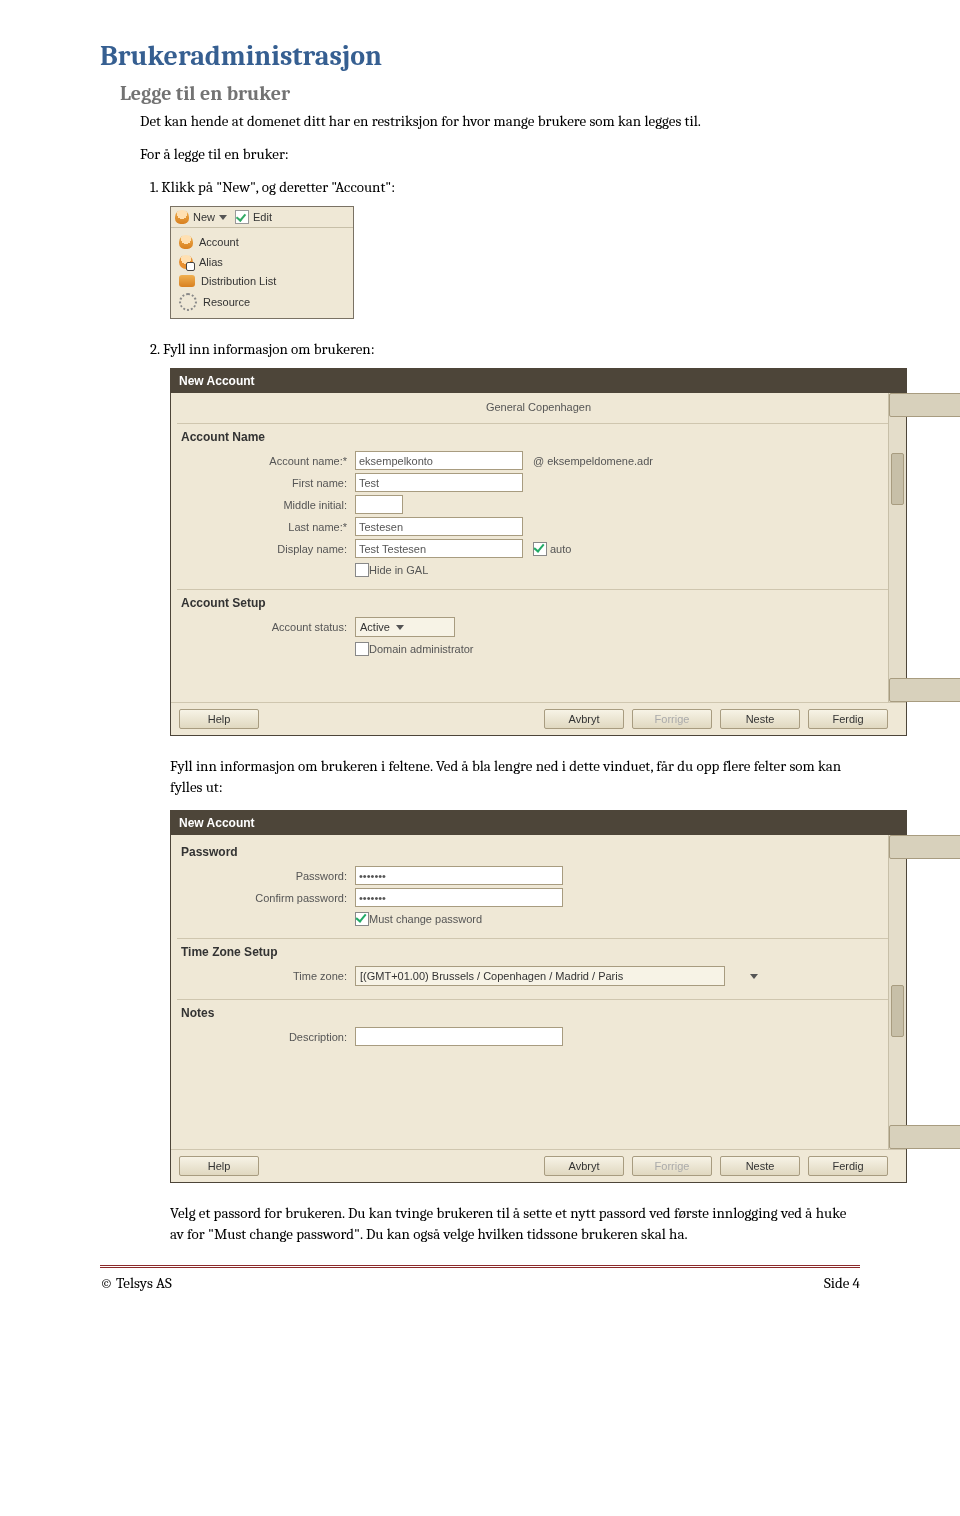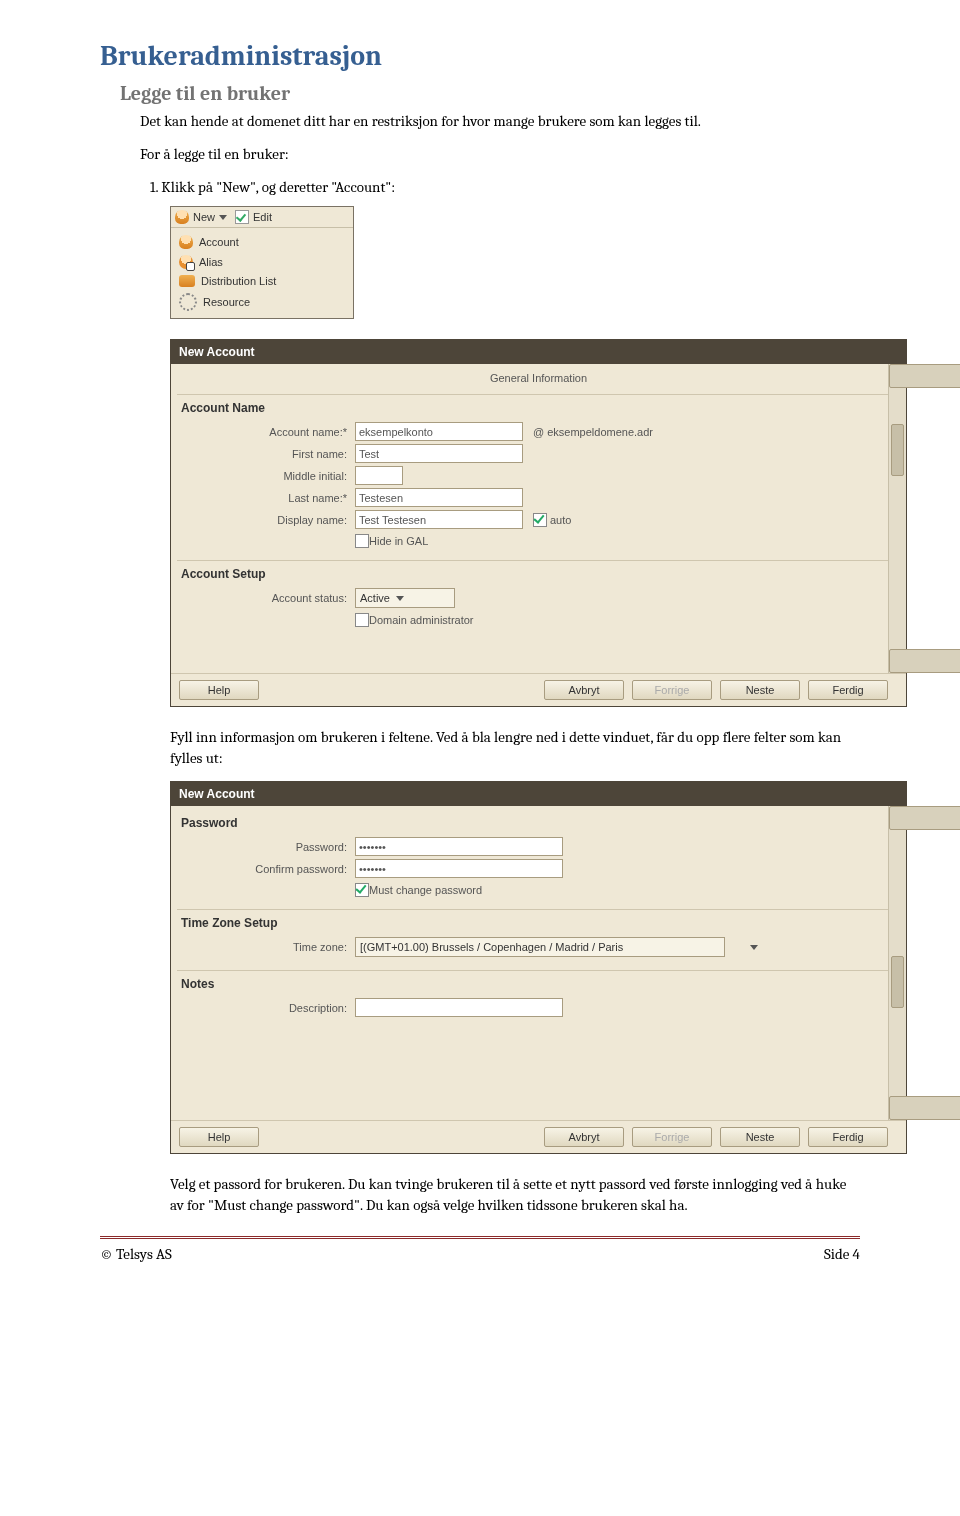--- a/index.html
+++ b/index.html
@@ -204,26 +204,27 @@
           <span>Distribution List</span>
         </div>
         <div class="menu-item">
           <span class="ico-gear"></span>
           <span>Resource</span>
         </div>
       </div>
     </div>
   </div>
 
+  <p class="numbered">2. Fyll inn informasjon om brukeren:</p>
 
   <div class="img-block">
     <div class="dialog">
       <div class="titlebar">New Account</div>
       <div class="body" style="height:295px;">
-        <div class="center">General Information</div>
+        <div class="center">General Copenhagen</div>
         <div class="rule"></div>
         <div class="section-title">Account Name</div>
         <div class="form">
           <div class="frow">
             <label>Account name:*</label>
             <input type="text" class="tfield" style="width: 160px;" value="eksempelkonto">
             <span class="after">@  eksempeldomene.adr</span>
           </div>
           <div class="frow">
             <label>First name:</label>

